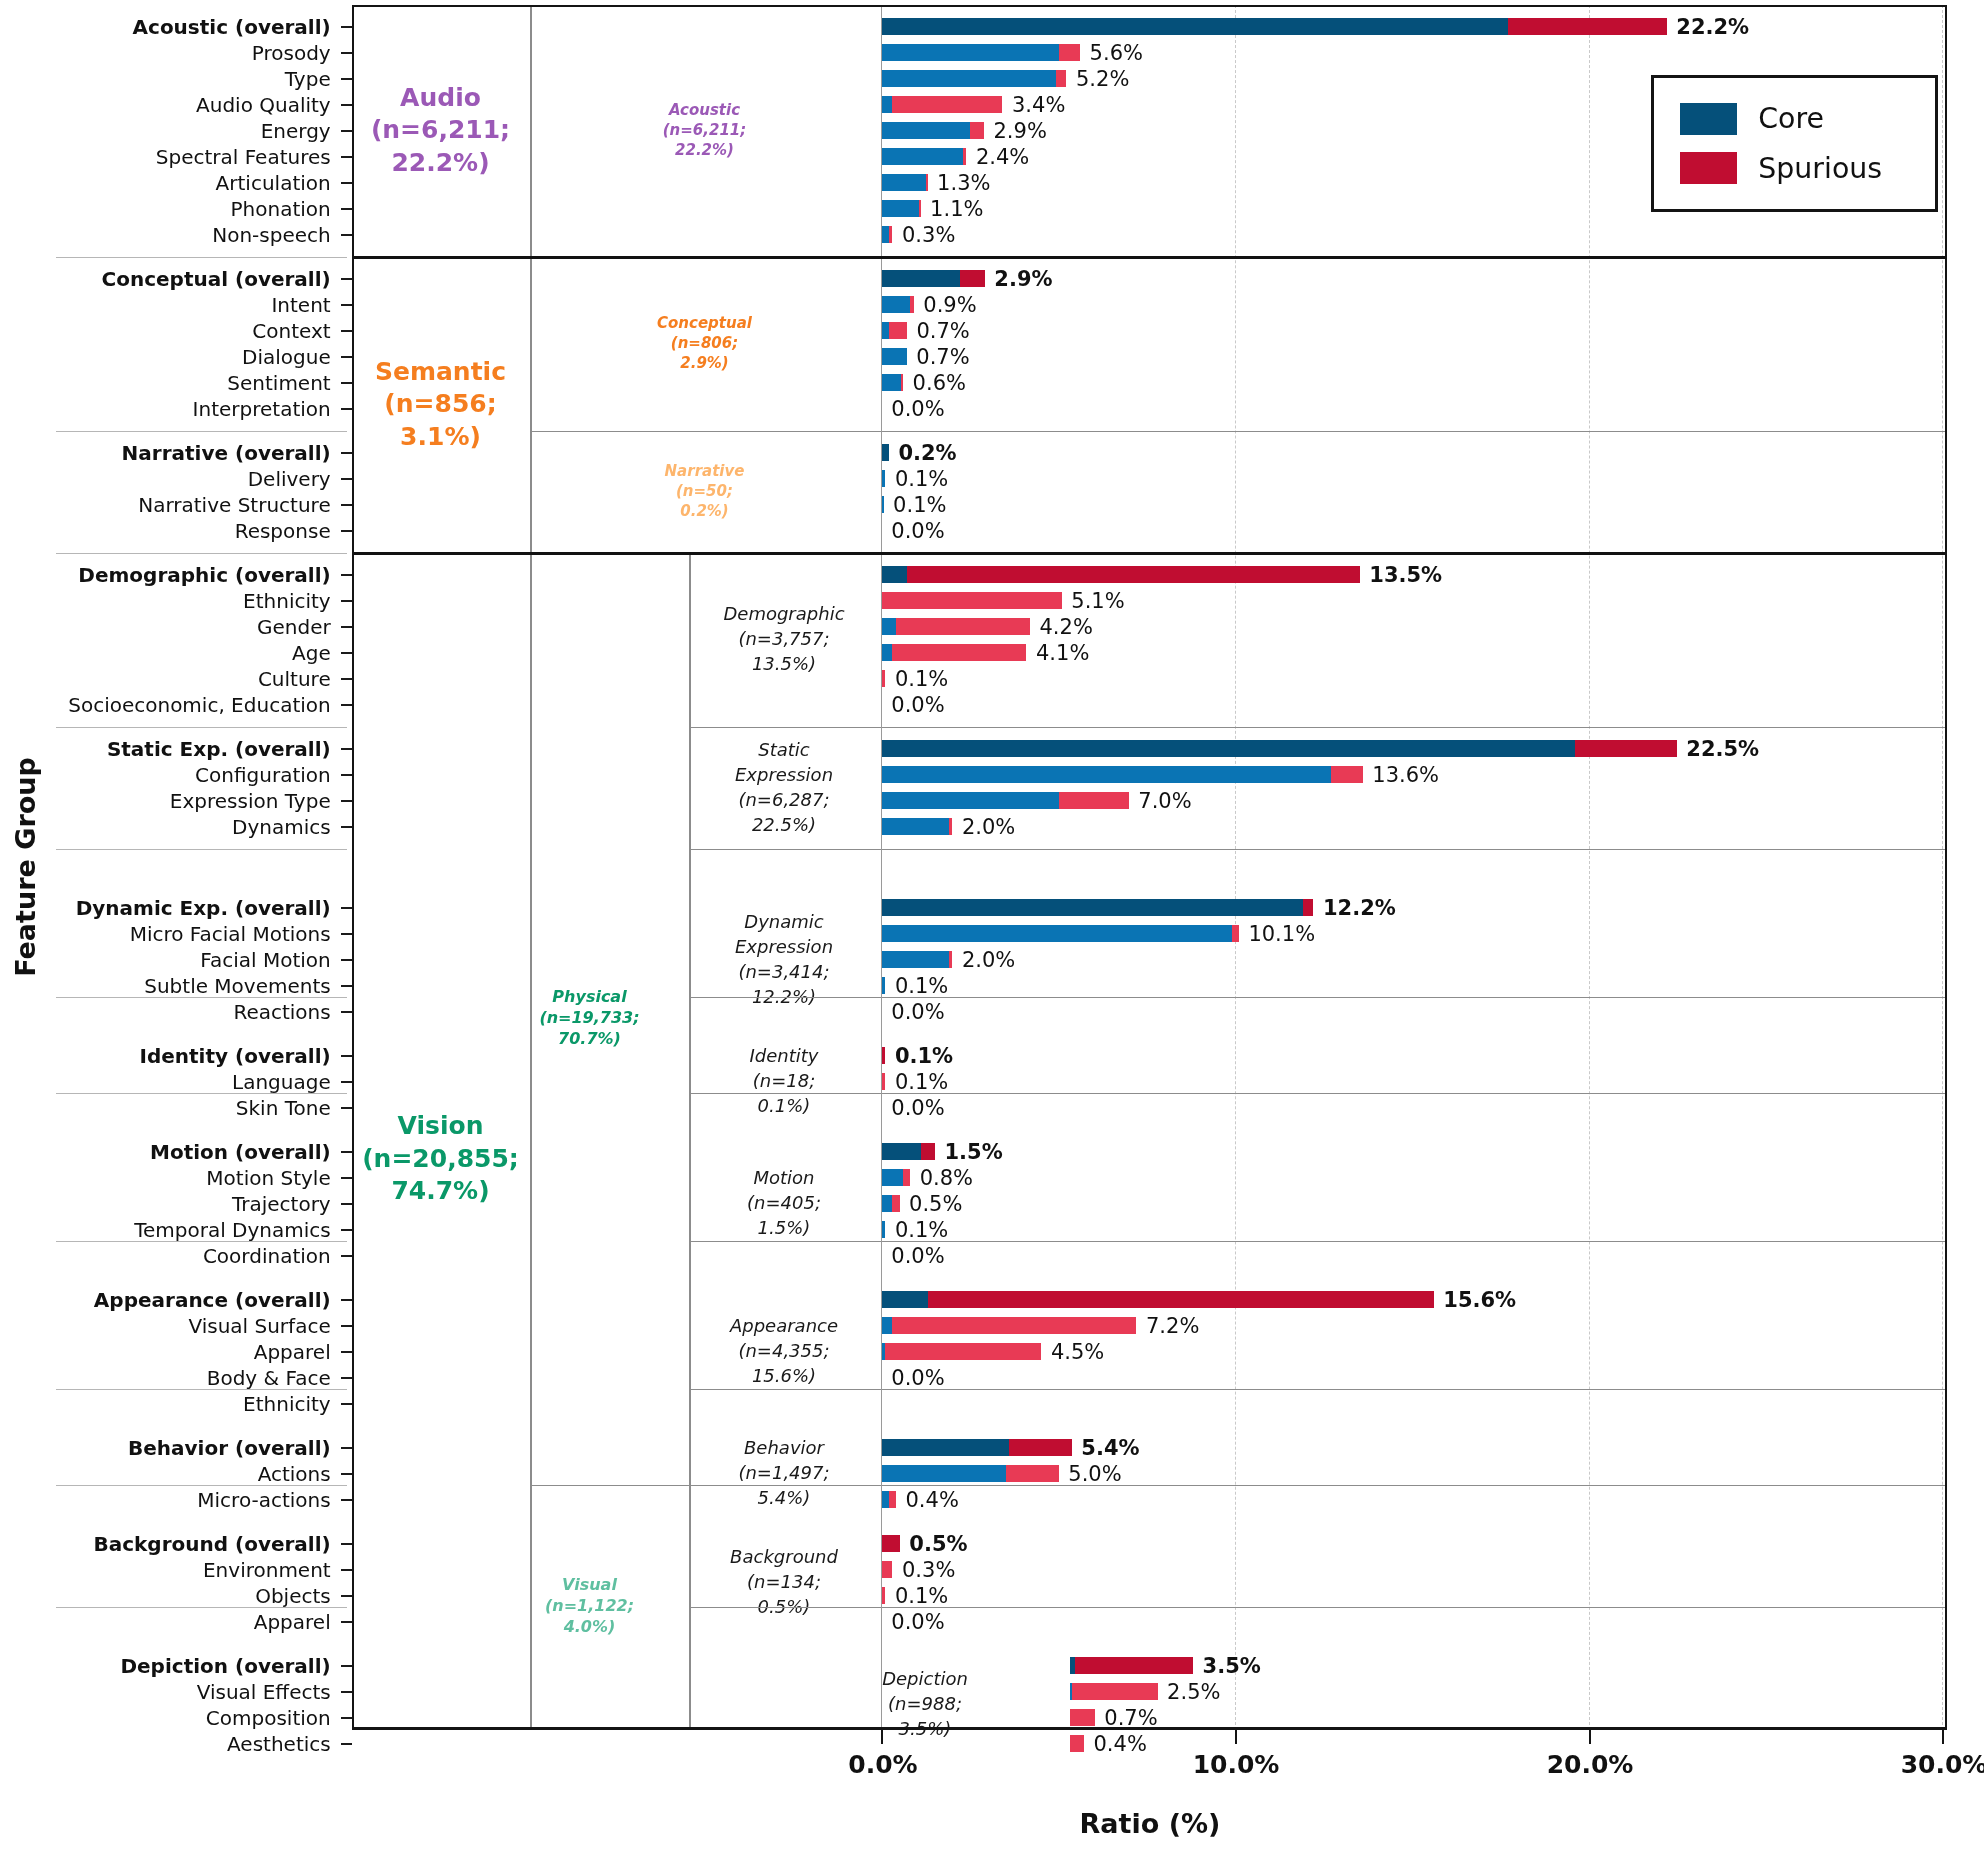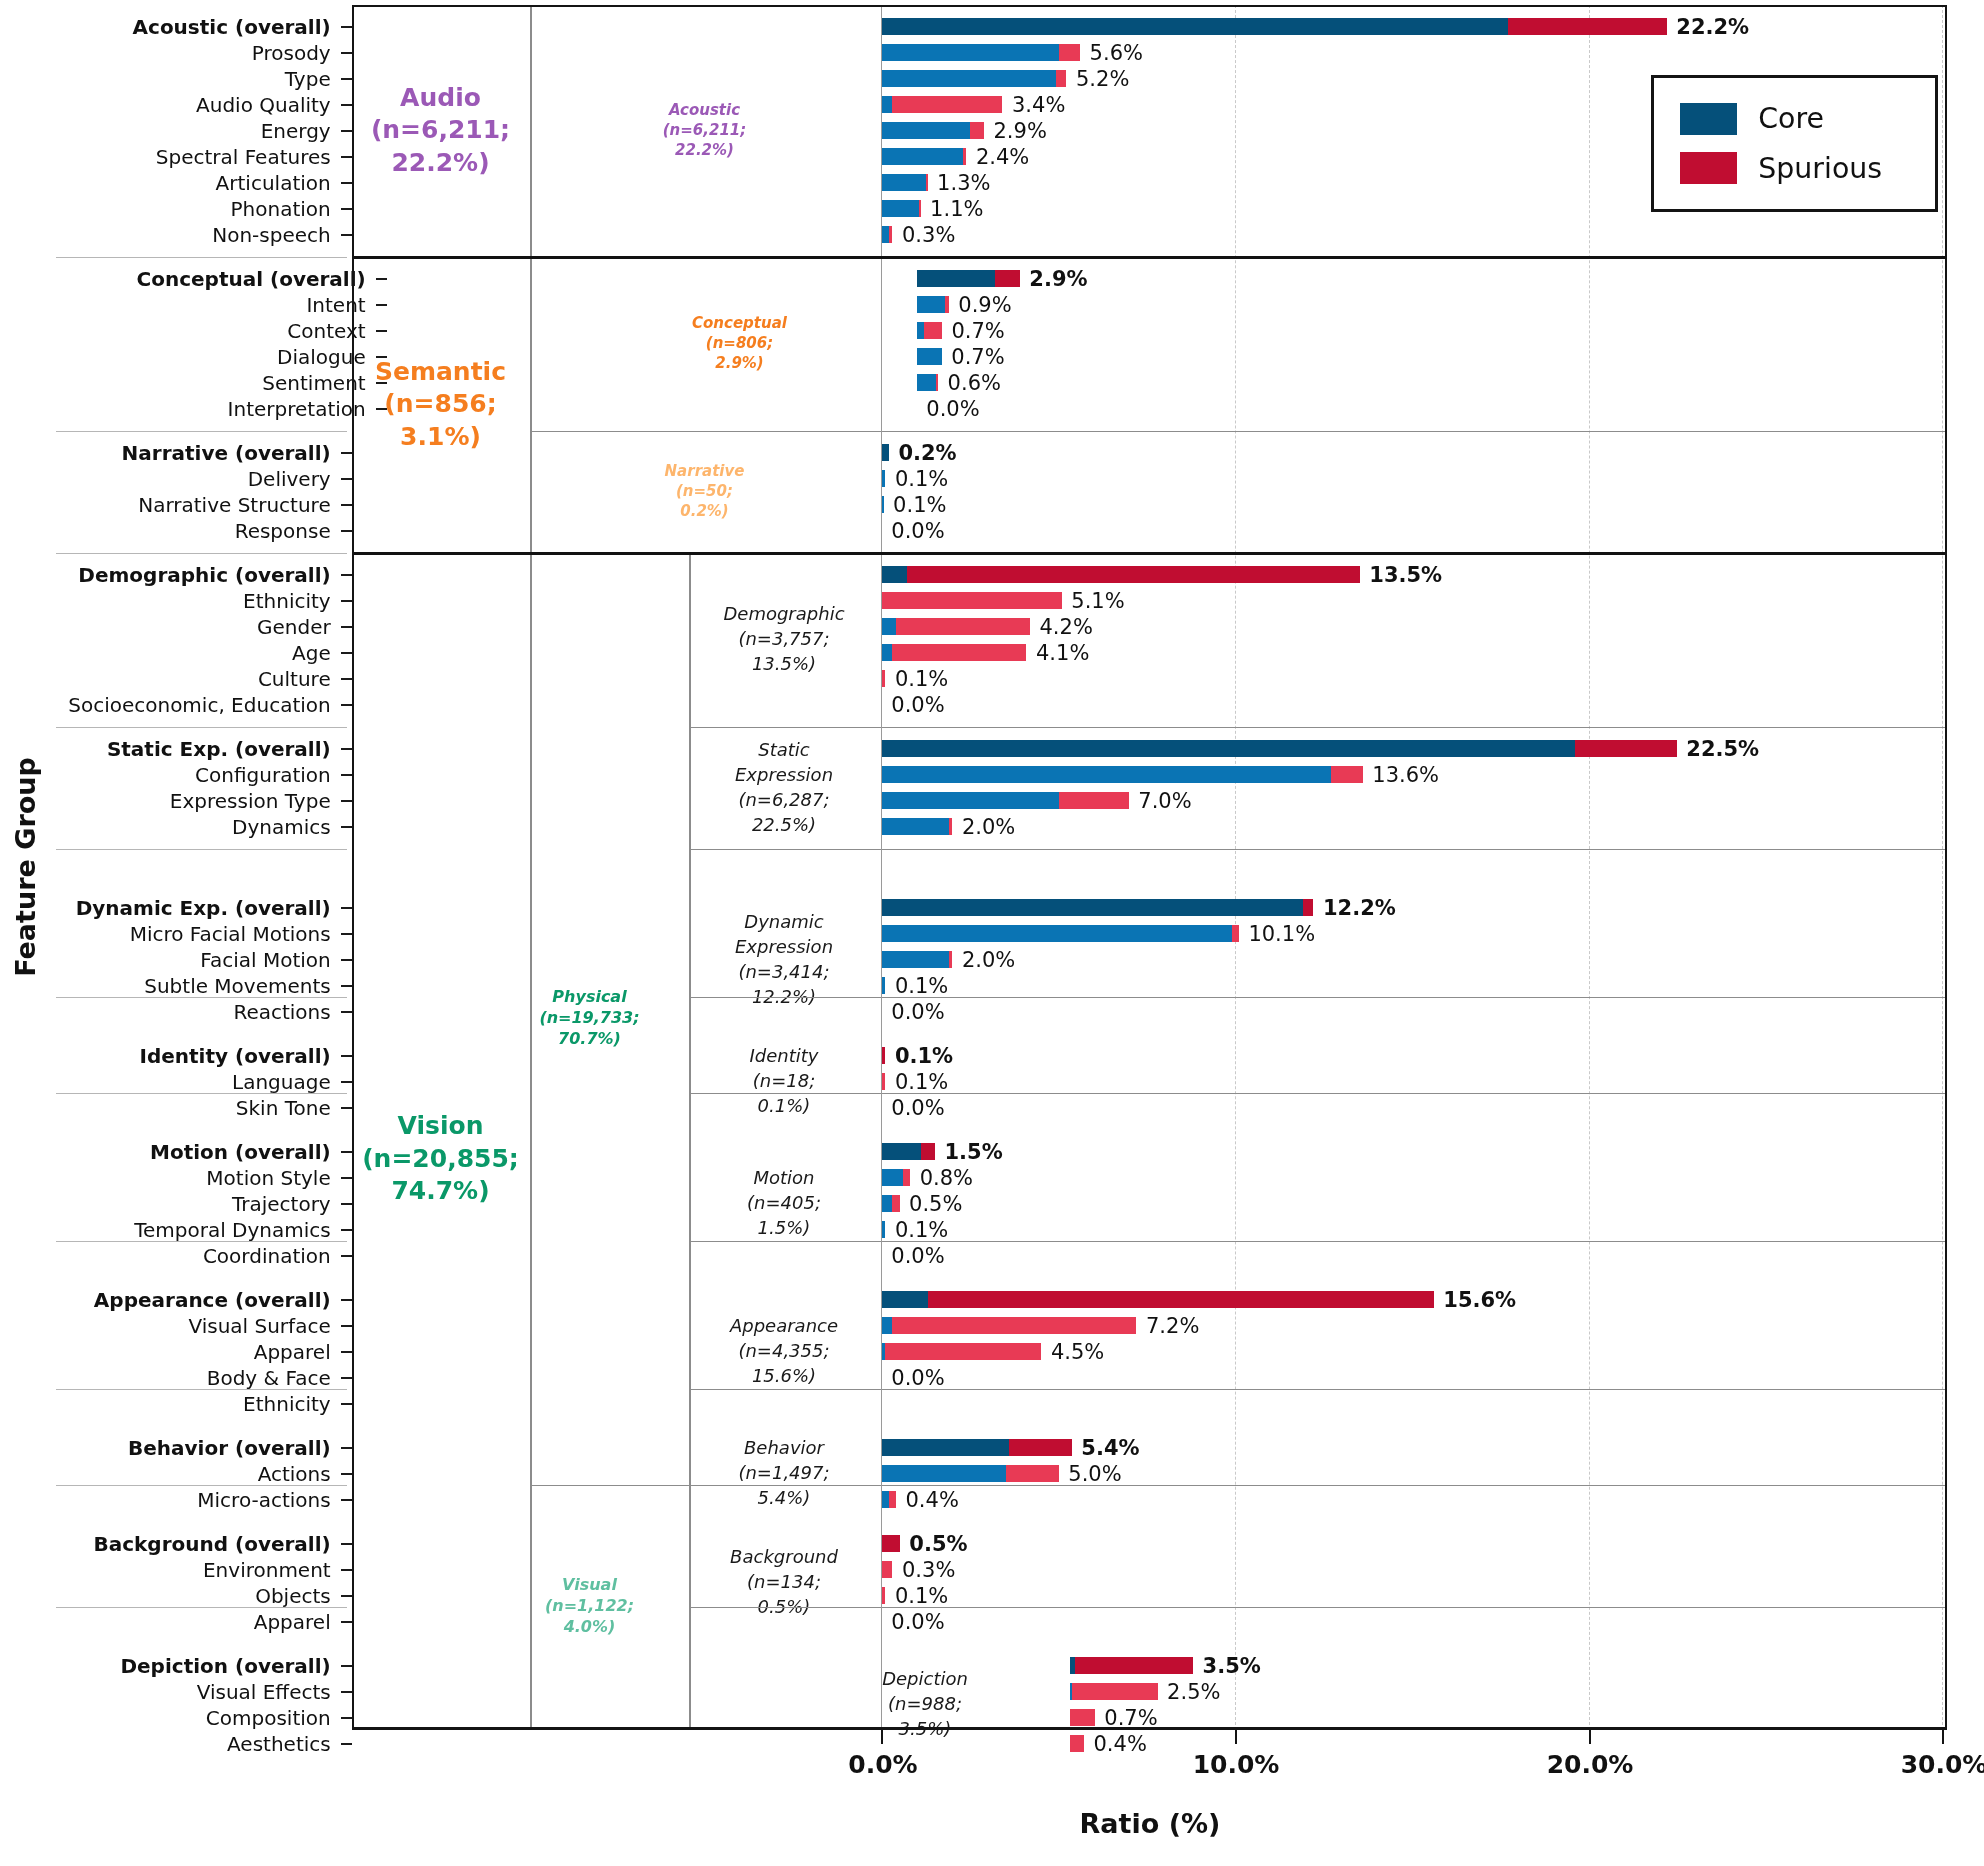--- a/index.html
+++ b/index.html
@@ -126,21 +126,21 @@
             </div>
           </div>
         </div>
         <div class="glab" style="color: rgb(155, 89, 182);">Audio
 (n=6,211;
 22.2%)</div>
       </div>
       <div class="gsep" style="top: 251px;"></div>
       <div class="gutline" style="top: 252px;"></div>
       <div class="group-block">
-        <div class="section" style="height: 174px; margin-left: 35px;">
+        <div class="section" style="height: 174px;">
           <div class="gutter">
             <div class="rowlab b"><span>Conceptual (overall)</span><span class="ytick"></span></div>
             <div class="rowlab"><span>Intent</span><span class="ytick"></span></div>
             <div class="rowlab"><span>Context</span><span class="ytick"></span></div>
             <div class="rowlab"><span>Dialogue</span><span class="ytick"></span></div>
             <div class="rowlab"><span>Sentiment</span><span class="ytick"></span></div>
             <div class="rowlab"><span>Interpretation</span><span class="ytick"></span></div>
           </div>
           <div class="spacer g"></div>
           <div class="leaf colored" style="color: rgb(245, 126, 31);">Conceptual

